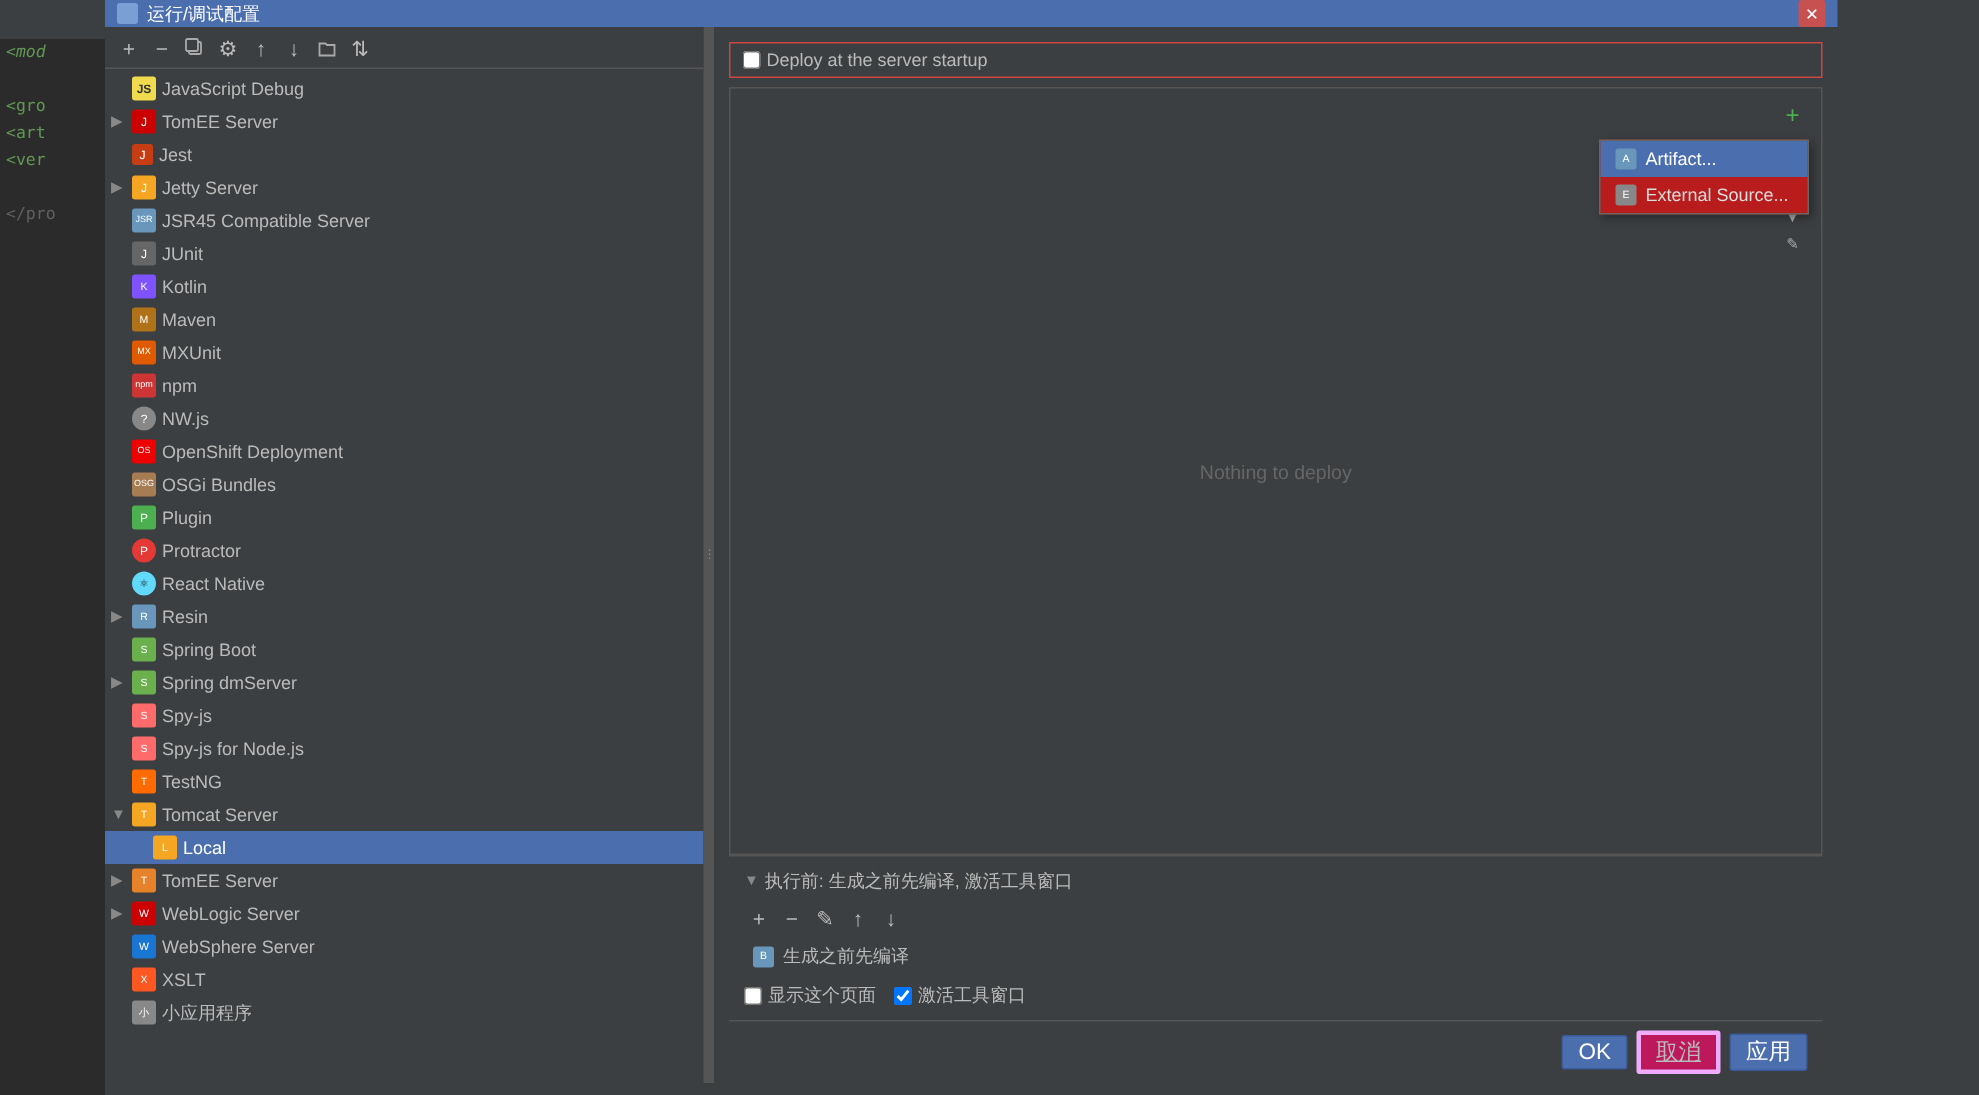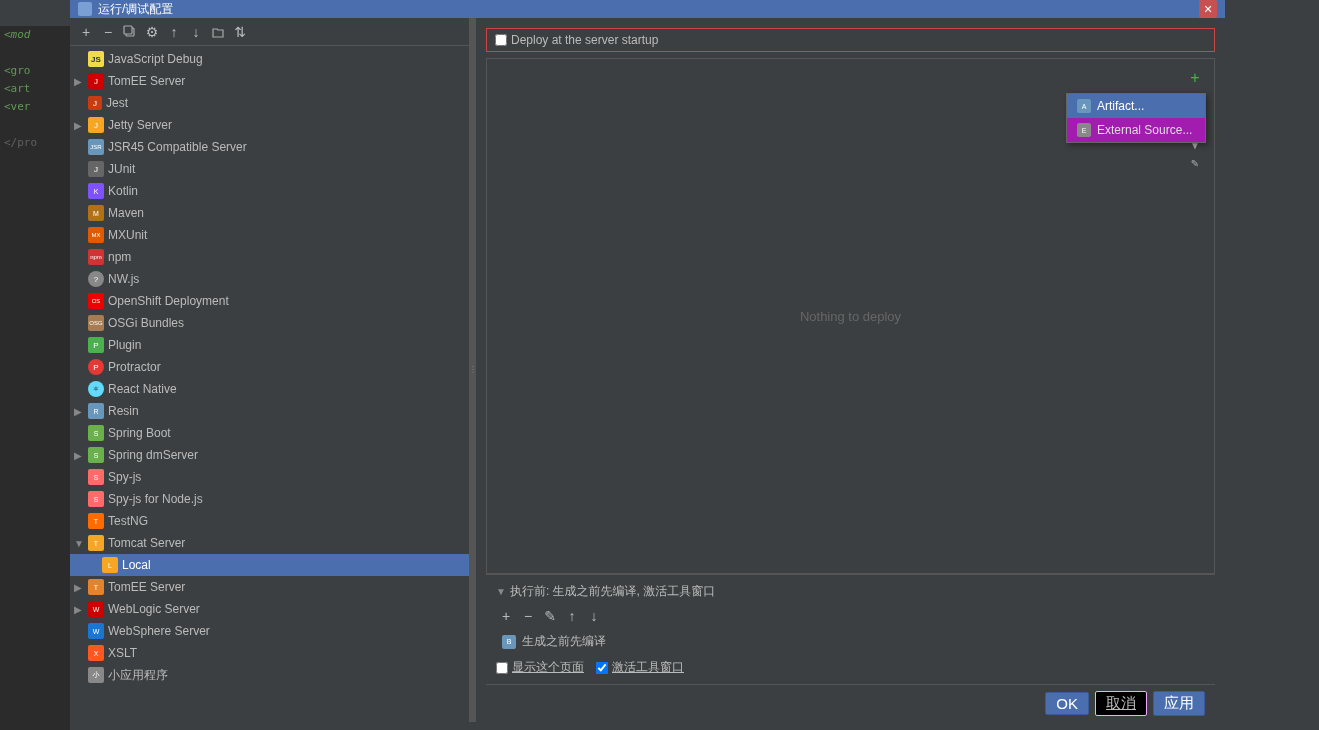--- a/index.html
+++ b/index.html
@@ -232,21 +232,21 @@
       color: #4caf50;
       font-size: 16px;
       cursor: pointer;
       display: flex; align-items: center; justify-content: center;
     }
 
     
     .dropdown-menu {
       position: absolute;
       top: 34px; right: 8px;
-      background: #a21caf;
+      background: #b91c1c;
       border: 1px solid #666;
       z-index: 100;
       min-width: 140px;
       box-shadow: 2px 2px 6px rgba(0,0,0,0.4);
     }
     .dropdown-item {
       display: flex;
       align-items: center;
       padding: 5px 10px;
       gap: 6px;
@@ -330,21 +330,20 @@
       font-size: 7px;
       border-radius: 2px;
       display: flex; align-items: center; justify-content: center;
     }
 
     .bottom-checkboxes {
       display: flex;
       align-items: center;
       gap: 12px;
       margin-top: 6px;
-      text-decoration: underline;
     }
     .checkbox-label {
       display: flex;
       align-items: center;
       gap: 4px;
       font-size: 12px;
       color: #bbbbbb;
     }
     input[type="checkbox"] {
       width: 12px; height: 12px;
@@ -371,22 +370,22 @@
     .bottom-bar-btn {
       padding: 2px 10px;
       background: #4b6eaf;
       border: 1px solid #3a5a9a;
       color: white;
       cursor: pointer;
       font-size: 15px;
       border-radius: 2px;
     }
     .bottom-bar-btn.cancel {
-      background: #000000;
-      border: 1px solid #f0abfc;
+      background: #be185d;
+      border: 3px solid #f0abfc;
       color: #bbb;
       text-decoration: underline;
     }
 
     
     .code-bg {
       position: absolute;
       left: 0; top: 26px;
       width: 70px;
       height: 704px;

